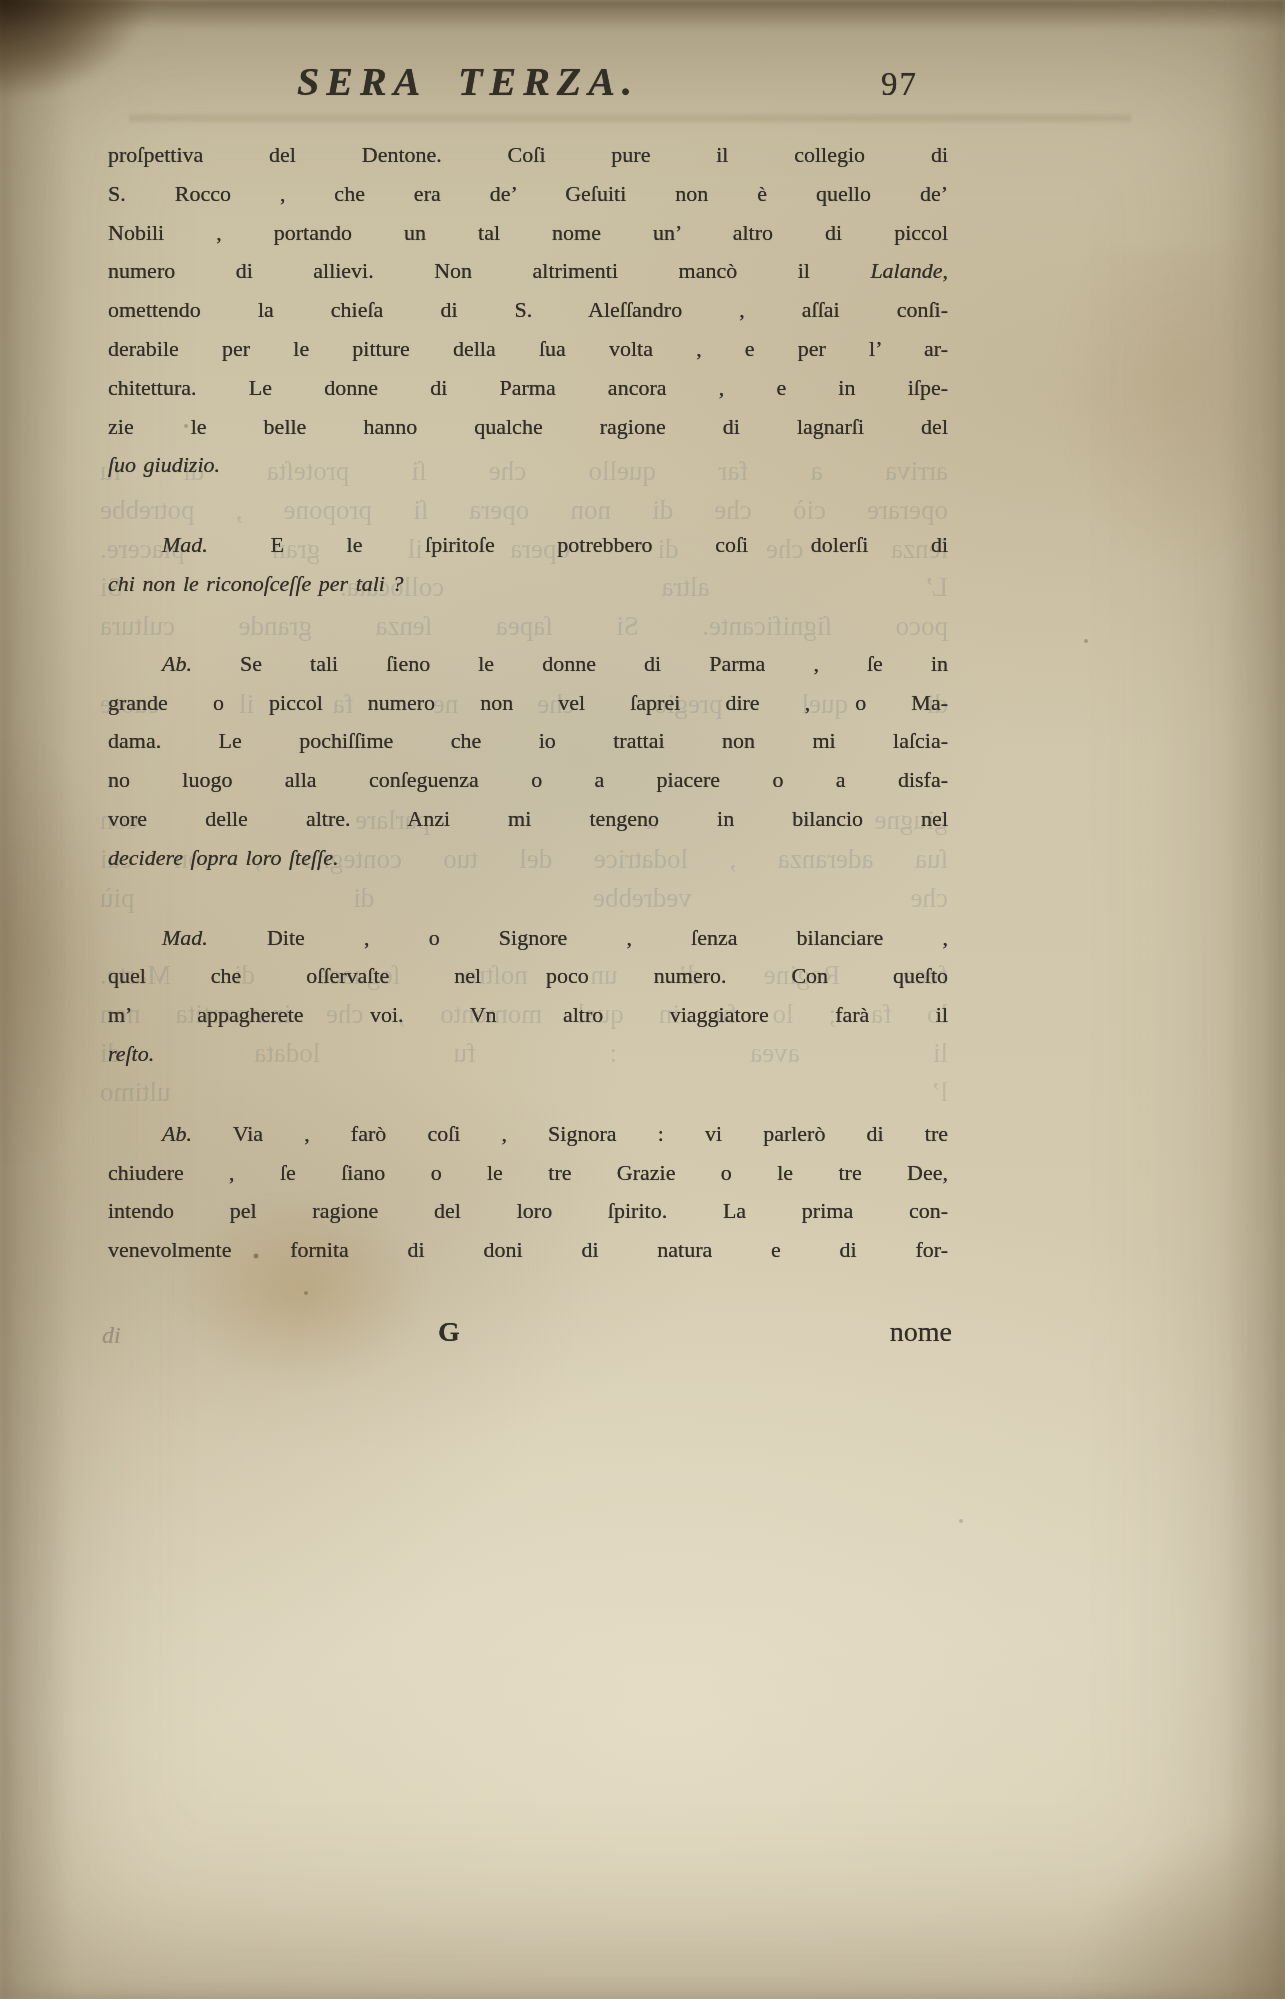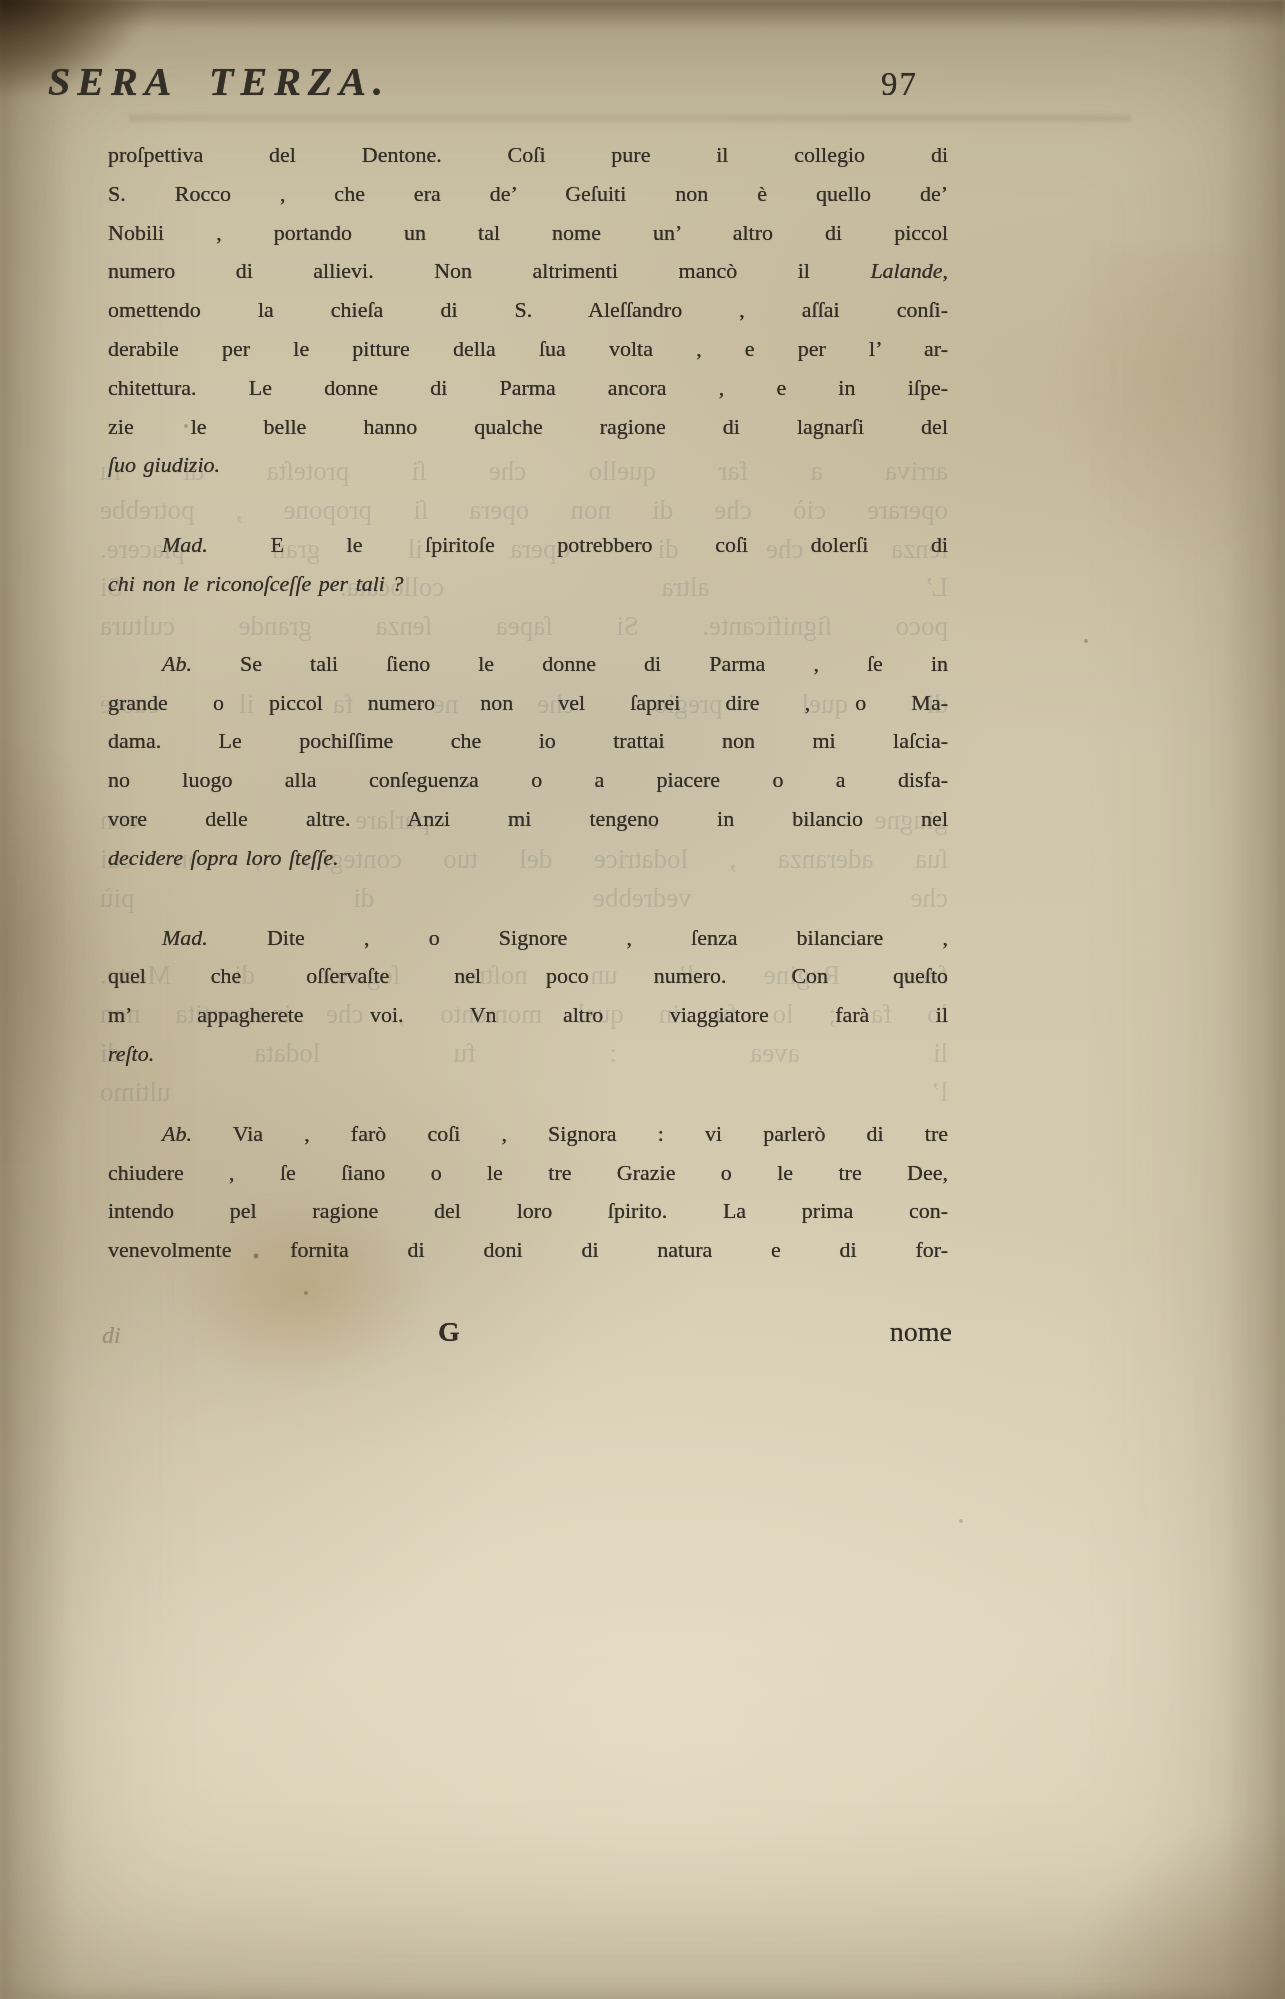--- a/index.html
+++ b/index.html
@@ -88,21 +88,21 @@
     color: var(--bleed, #4c5a66);
     opacity: .16;
     filter: blur(0.7px);
   }
   .bleed-line {
     height: 38.8px; overflow: hidden;
     text-align: justify; text-align-last: justify;
   }
 
   
-  .header { position: absolute; top: 58px; left: 108px; width: 840px; }
+  .header { position: absolute; top: 58px; left: 108px; width: 840px; text-align: center; }
   .title {
     display: inline-block;
     transform: translateX(-60px);
     font-style: italic; font-weight: bold;
     font-size: 40px; letter-spacing: 7px; word-spacing: 16px;
     text-shadow: 0 0 .8px rgba(40,35,28,.8);
   }
   .pagenum {
     position: absolute; right: 30px; top: 8px;
     font-size: 33px; letter-spacing: 2px;

